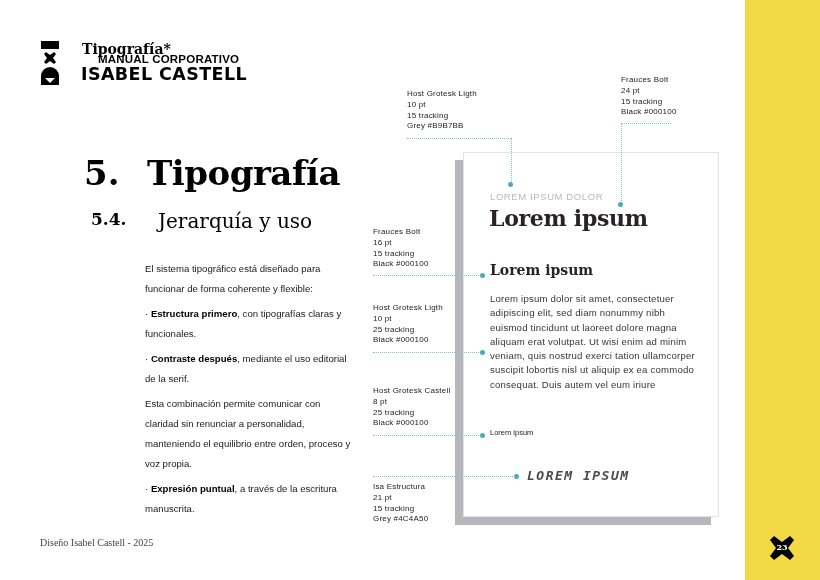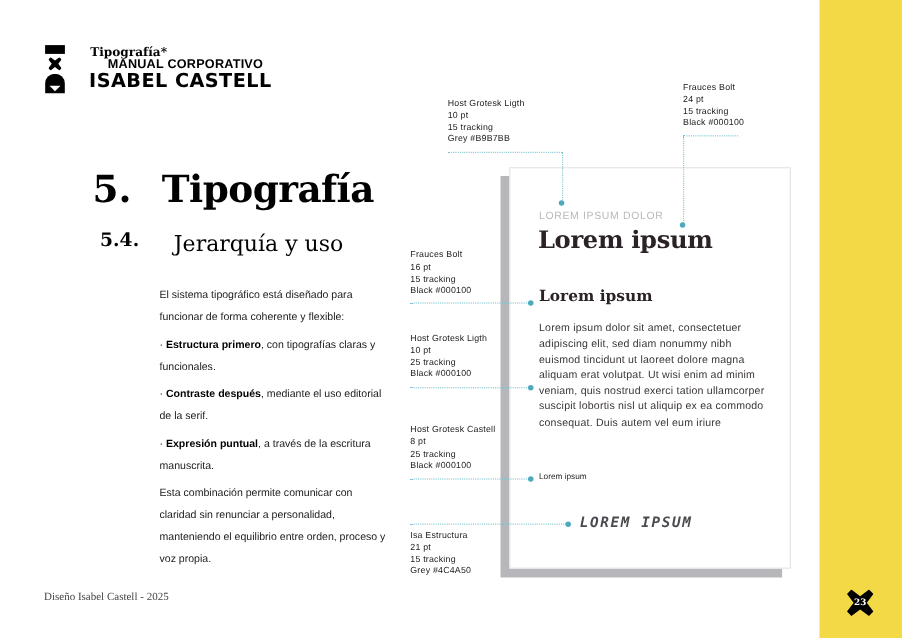--- a/index.html
+++ b/index.html
@@ -7,21 +7,21 @@
     body { position: relative; font-family: "DejaVu Sans", sans-serif; color: #000100; }
 
     .yellow-band { position: absolute; left: 745px; top: 0; width: 75px; height: 580px; background: #f2d945; }
 
     
     .logo-mark { position: absolute; left: 41px; top: 41px; width: 18px; height: 44px; }
     .logo-bar { position: absolute; left: 0; top: 0; width: 18px; height: 8px; background: #000; }
     .logo-x { position: absolute; left: 3px; top: 11px; width: 12px; height: 12px; }
     .logo-dome { position: absolute; left: 0; top: 26px; width: 18px; height: 18px; }
 
-    .brand-kicker { position: absolute; left: 82px; top: 41px; font-family: "DejaVu Serif", serif; font-weight: bold; font-size: 11px; }
+    .brand-kicker { position: absolute; left: 82px; top: 41px; font-family: "DejaVu Serif", serif; font-weight: bold; font-size: 14px; }
     .brand-sub { position: absolute; left: 82px; top: 53px; font-family: "Liberation Sans", sans-serif; font-size: 11.5px; font-weight: bold; letter-spacing: 0.2px; padding-left: 16px; }
     .brand-name { position: absolute; left: 81px; top: 64px; font-family: "DejaVu Sans", sans-serif; font-weight: bold; font-size: 17.5px; letter-spacing: 0.4px; }
 
     
     .h1-num { position: absolute; left: 84px; top: 153px; font-family: "DejaVu Serif", serif; font-weight: bold; font-size: 34px; }
     .h1-title { position: absolute; left: 147px; top: 153px; font-family: "DejaVu Serif", serif; font-weight: bold; font-size: 34px; letter-spacing: -0.5px; }
     .h2-num { position: absolute; left: 91px; top: 209px; font-family: "DejaVu Serif", serif; font-weight: bold; font-size: 17px; text-align: right; }
     .h2-title { position: absolute; left: 158px; top: 209px; font-family: "DejaVu Serif", serif; font-weight: normal; font-size: 20px; }
 
     
@@ -74,22 +74,22 @@
 
 <div class="h1-num">5.</div>
 <div class="h1-title">Tipografía</div>
 <div class="h2-num">5.4.</div>
 <div class="h2-title">Jerarquía y uso</div>
 
 <div class="body-col">
   <p>El sistema tipográfico está diseñado para funcionar de forma coherente y flexible:</p>
   <p><span>· </span><b>Estructura primero</b><span>, con tipografías claras y funcionales.</span></p>
   <p><span>· </span><b>Contraste después</b><span>, mediante el uso editorial de la serif.</span></p>
+  <p>Esta combinación permite comunicar con claridad sin renunciar a personalidad, manteniendo el equilibrio entre orden, proceso y voz propia.</p>
   <p><span>· </span><b>Expresión puntual</b><span>, a través de la escritura manuscrita.</span></p>
-  <p>Esta combinación permite comunicar con claridad sin renunciar a personalidad, manteniendo el equilibrio entre orden, proceso y voz propia.</p>
 </div>
 
 <div class="card-shadow"></div>
 <div class="card"></div>
 
 <div class="s-eyebrow">LOREM IPSUM DOLOR</div>
 <div class="s-h1">Lorem ipsum</div>
 <div class="s-h2">Lorem ipsum</div>
 <div class="s-body">Lorem ipsum dolor sit amet, consectetuer adipiscing elit, sed diam nonummy nibh euismod tincidunt ut laoreet dolore magna aliquam erat volutpat. Ut wisi enim ad minim veniam, quis nostrud exerci tation ullamcorper suscipit lobortis nisl ut aliquip ex ea commodo consequat. Duis autem vel eum iriure</div>
 <div class="s-small">Lorem ipsum</div>

